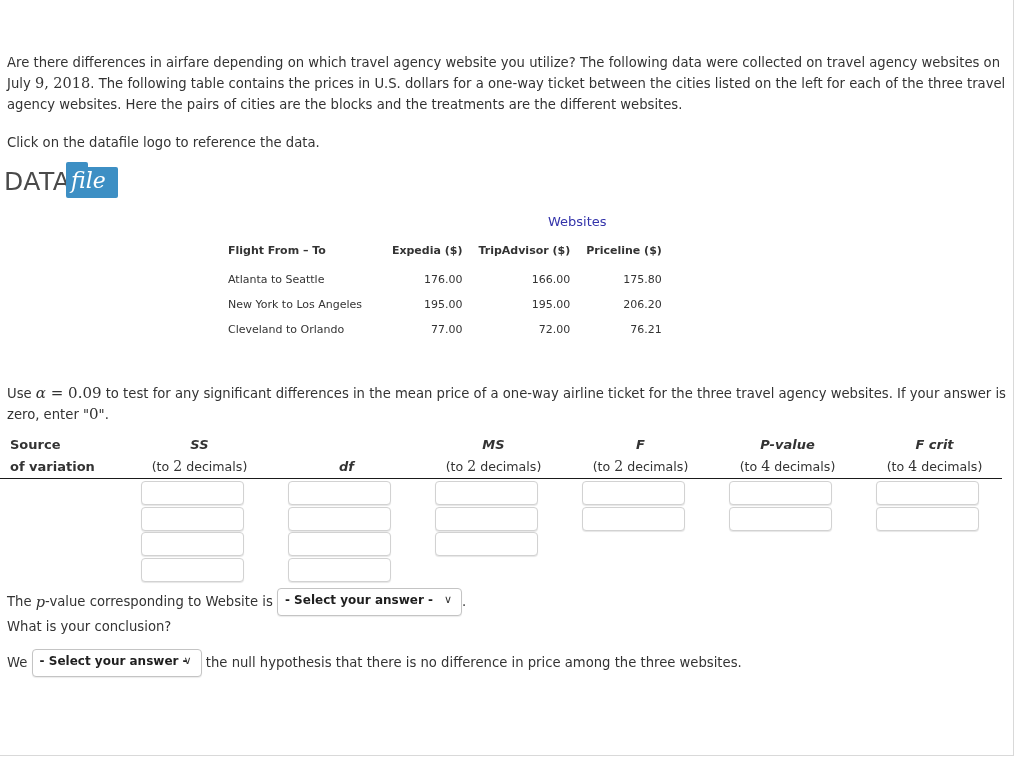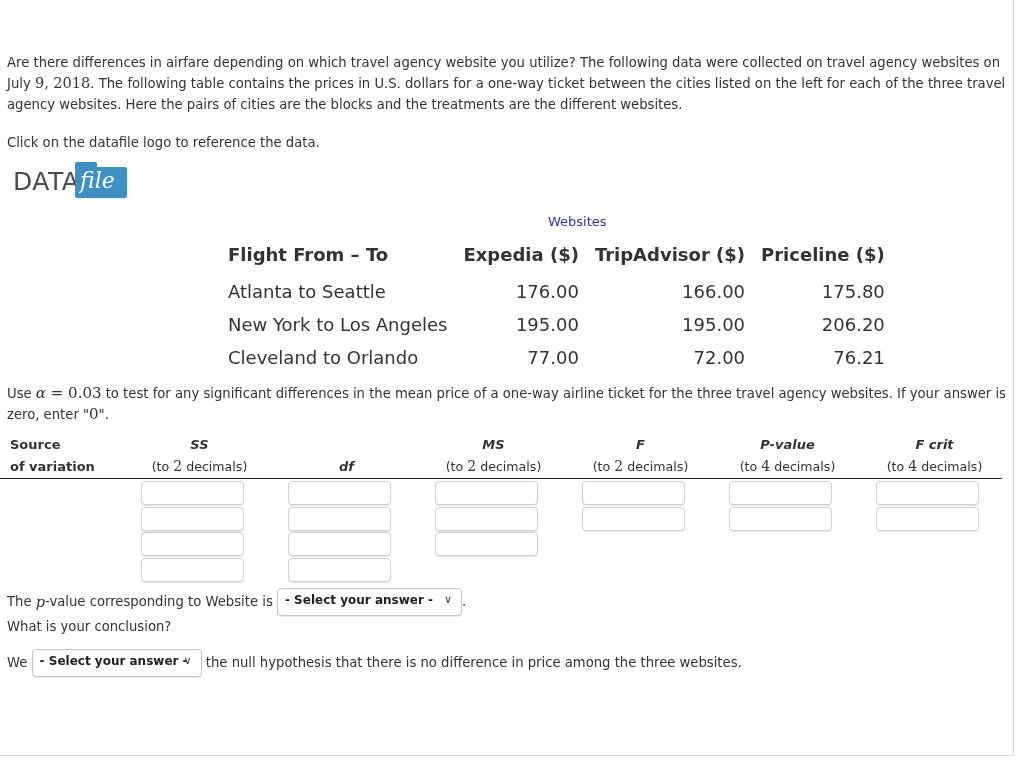--- a/index.html
+++ b/index.html
@@ -43,21 +43,21 @@
     left: 7px;
     top: 133px;
     font-size: 13.2px;
     line-height: 20px;
     color: #333333;
   }
 
   
   .datafile {
     position: absolute;
-    left: 13px;
+    left: 4px;
     top: 160px;
     height: 40px;
     width: 115px;
     cursor: pointer;
   }
   .datafile .dtext {
     position: absolute;
     left: 0px;
     top: 7px;
     font-family: "DejaVu Sans", "Liberation Sans", sans-serif;
@@ -107,21 +107,21 @@
     left: 548px;
     top: 214px;
     font-size: 13px;
     color: #3333aa;
   }
   table.datatable {
     position: absolute;
     left: 222px;
     top: 239px;
     border-collapse: collapse;
-    font-size: 18px;
+    font-size: 11px;
     color: #333333;
   }
   table.datatable th {
     font-weight: bold;
     padding: 5px 10px 10px 6px;
     text-align: right;
     white-space: nowrap;
   }
   table.datatable th.first {
     text-align: left;
@@ -359,21 +359,21 @@
       <tr>
         <td class="first">Cleveland to Orlando</td>
         <td>77.00</td>
         <td>72.00</td>
         <td>76.21</td>
       </tr>
     </tbody>
   </table>
 
   <div class="alpha-line">
-    <span>Use </span><span class="mathsym">α</span><span class="mathnum"> = </span><span class="mathnum">0.03</span><span> to test for any significant differences in the mean price of a one-way airline ticket for the three travel agency websites. If your answer is zero, enter "</span><span class="mathnum">0</span><span>".</span>
+    <span>Use </span><span class="mathsym">α</span><span class="mathnum"> = </span><span class="mathnum">0.09</span><span> to test for any significant differences in the mean price of a one-way airline ticket for the three travel agency websites. If your answer is zero, enter "</span><span class="mathnum">0</span><span>".</span>
   </div>
 
   <div class="anova">
     <div class="anova-head">
 
       <div class="hcol source">
         <span class="l1">Source</span>
         <span class="l2">of variation</span>
       </div>
 

